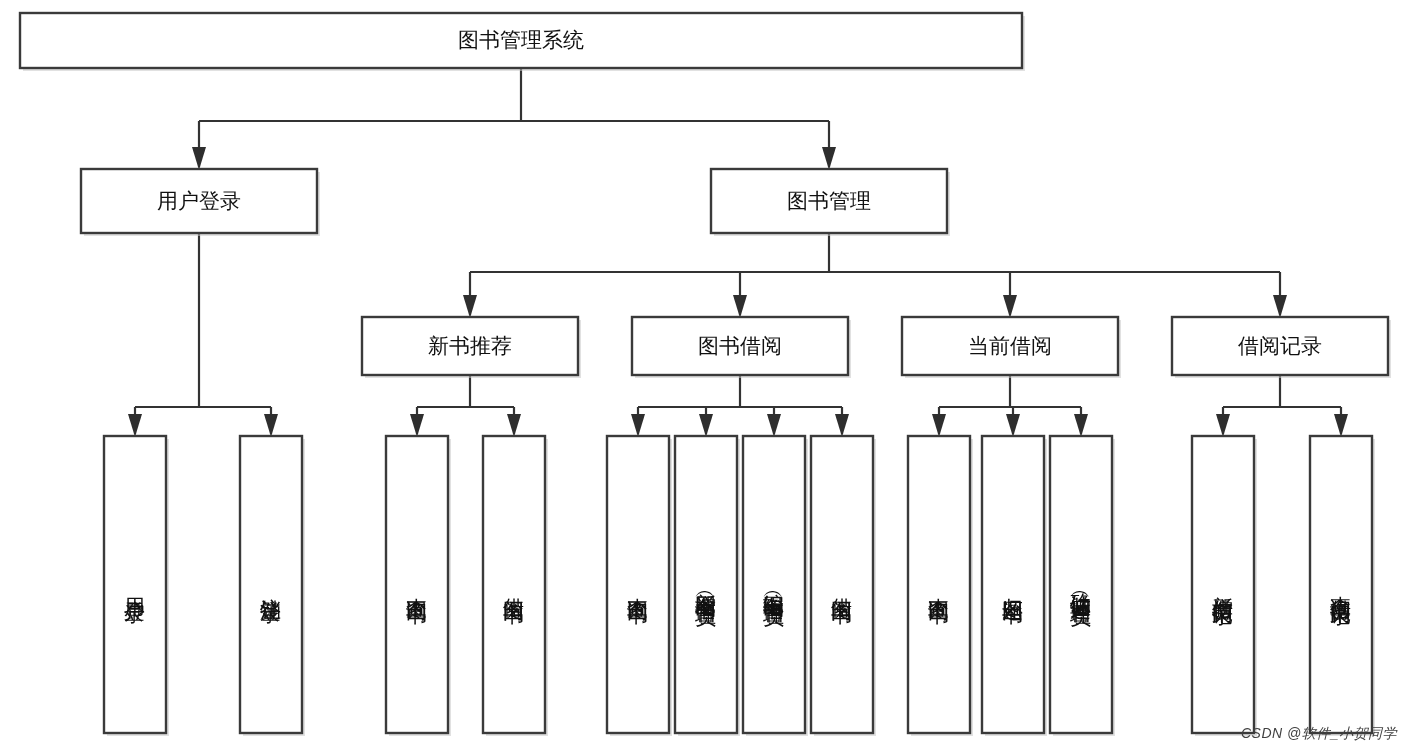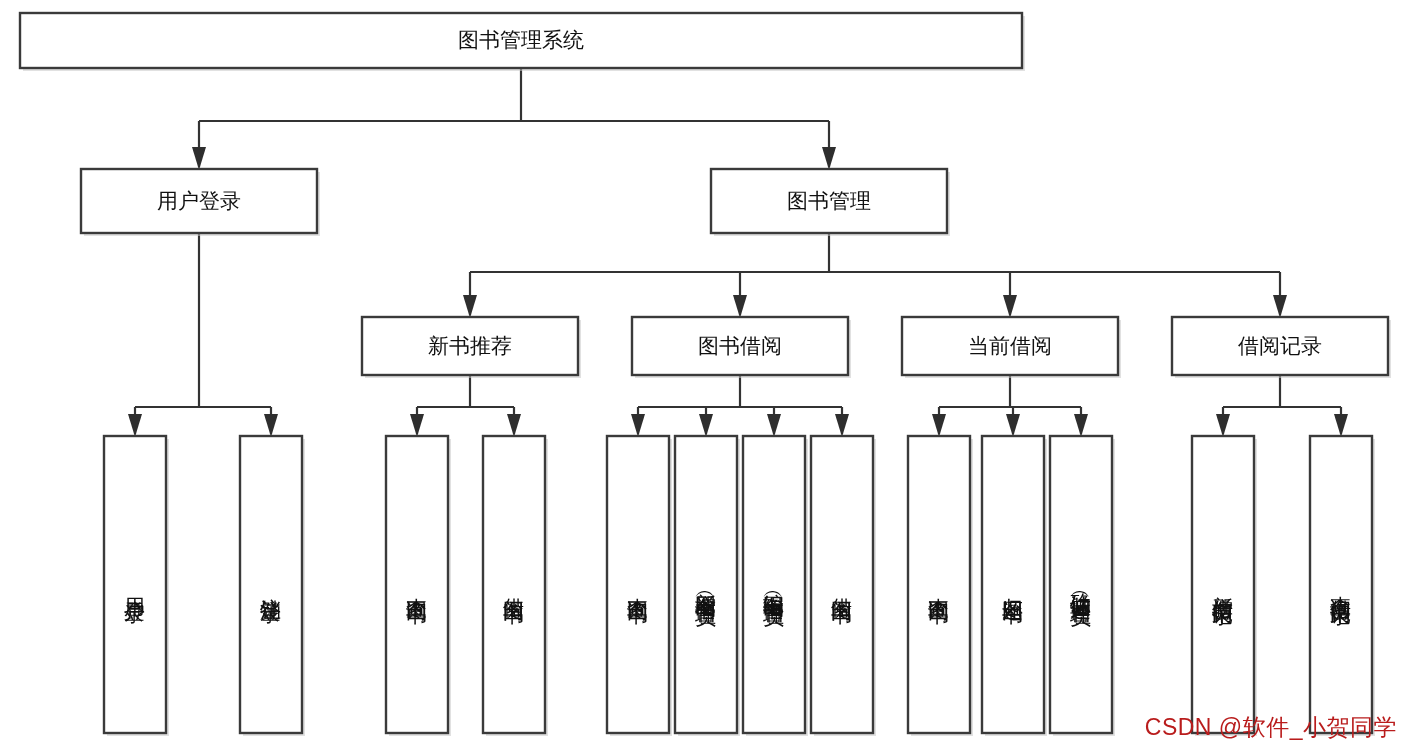--- a/index.html
+++ b/index.html
@@ -64,24 +64,25 @@
     letter-spacing: 2px;
     line-height: 1;
     white-space: nowrap;
     pointer-events: none;
   }
   .watermark {
     position: absolute;
     right: 8px;
     bottom: 4px;
     font-family: "Liberation Sans", "DejaVu Sans", sans-serif;
-    font-size: 23px;
-    color: #b91c1c;
+    font-size: 14px;
+    color: #404040;
     white-space: nowrap;
     letter-spacing: 0.5px;
+    font-style: italic;
   }
 </style>
 </head>
 <body>
 
 <div id="diagram-root">
 
   <svg class="flow" viewBox="0 0 1405 747">
     <g id="edges-layer">
         <path d="M 521 68 L 521 121" class="edge"></path>

